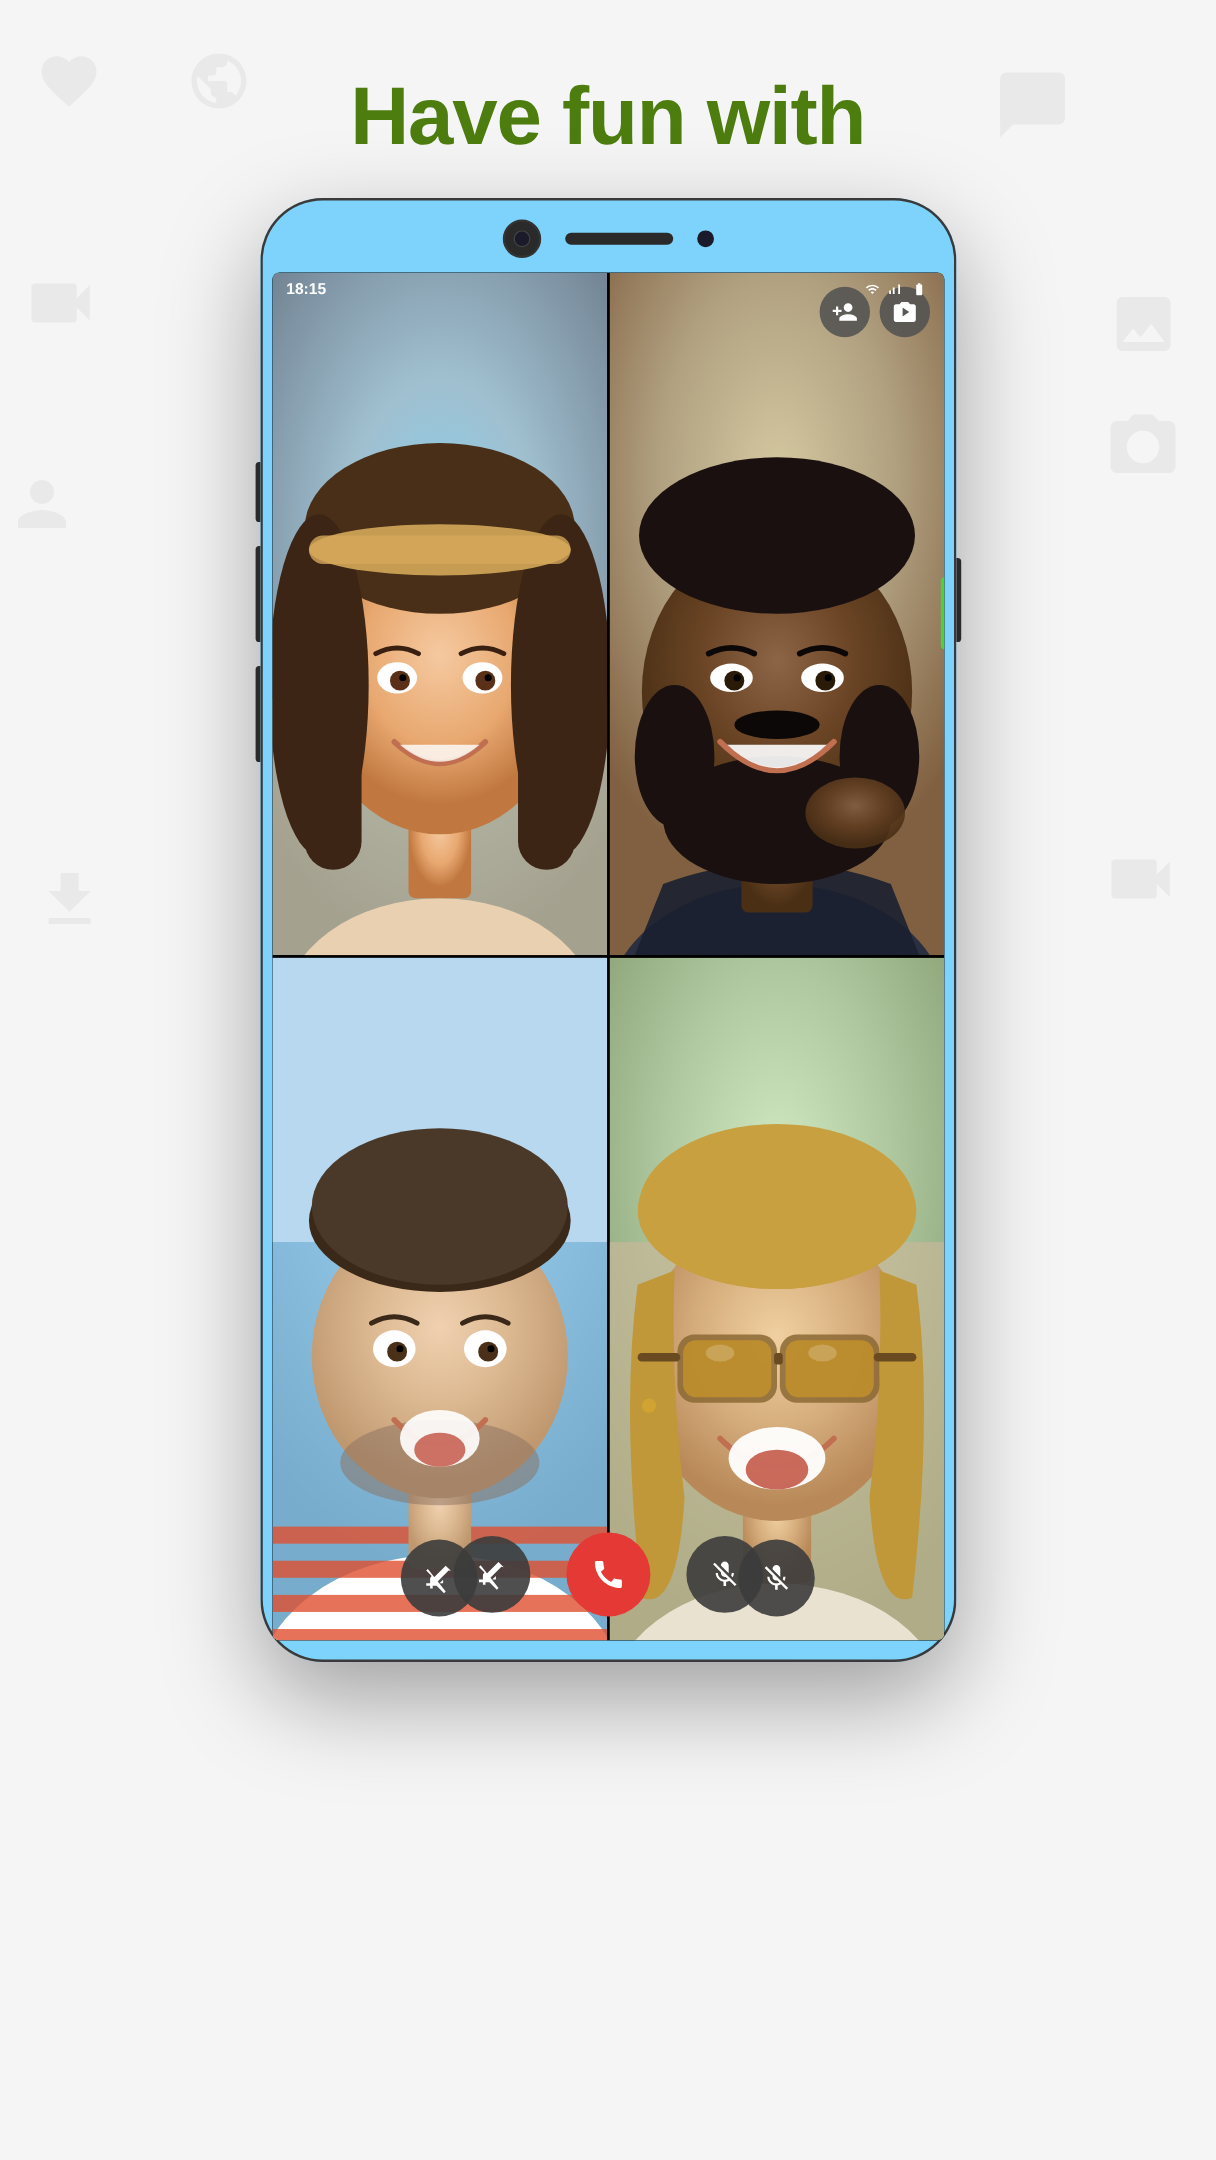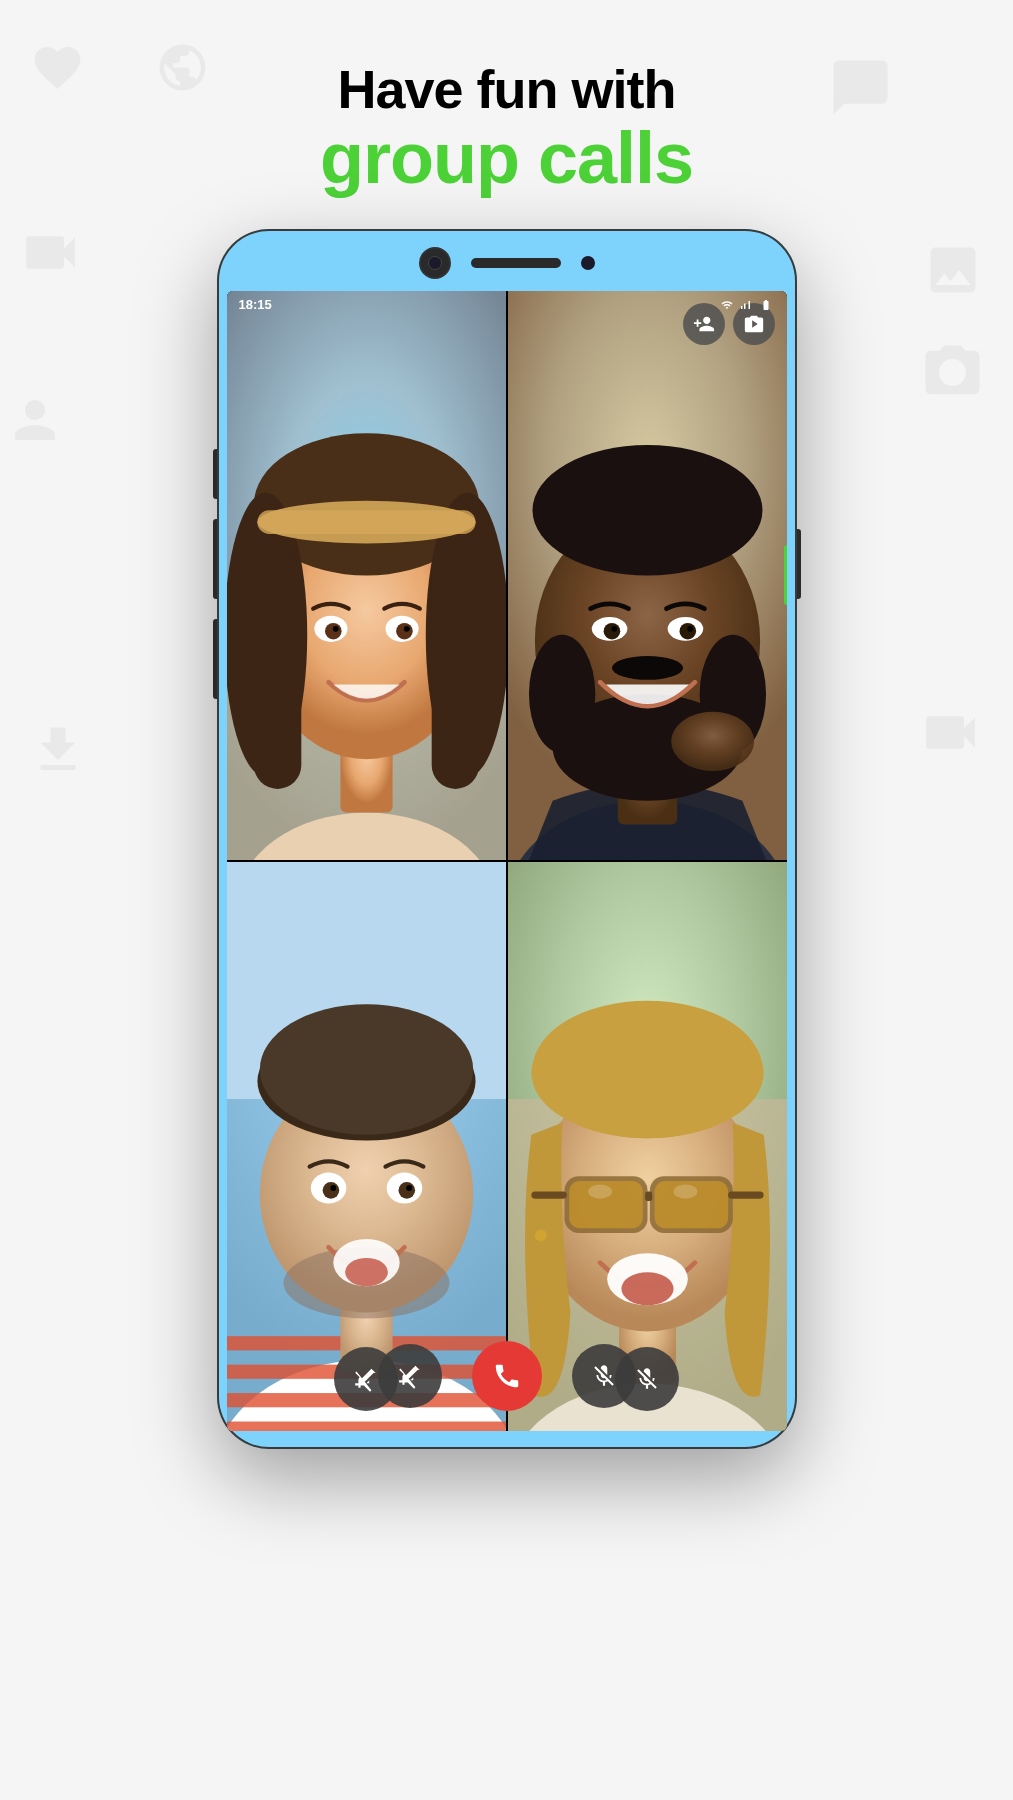--- a/index.html
+++ b/index.html
@@ -28,23 +28,23 @@
     
     .header-section {
       position: relative;
       z-index: 1;
       text-align: center;
       padding-top: 60px;
       margin-bottom: 20px;
     }
 
     .header-have-fun {
-      font-size: 54px;
+      font-size: 68px;
       font-weight: 900;
-      color: #000000;
+      color: #4d7c0f;
       line-height: 1.1;
       letter-spacing: -1px;
     }
 
     .header-group-calls {
       font-size: 72px;
       font-weight: 900;
       color: #4cd137;
       line-height: 1.1;
       letter-spacing: -1px;
@@ -328,21 +328,20 @@
     <path d="M9 2L7.17 4H4c-1.1 0-2 .9-2 2v12c0 1.1.9 2 2 2h16c1.1 0 2-.9 2-2V6c0-1.1-.9-2-2-2h-3.17L15 2H9zm3 15c-2.76 0-5-2.24-5-5s2.24-5 5-5 5 2.24 5 5-2.24 5-5 5z"></path>
   </svg>
 
   <svg style="position:absolute;top:700px;right:30px;opacity:0.1;width:65px;height:65px;" viewBox="0 0 24 24" fill="#888">
     <path d="M17 10.5V7c0-.55-.45-1-1-1H4c-.55 0-1 .45-1 1v10c0 .55.45 1 1 1h12c.55 0 1-.45 1-1v-3.5l4 4v-11l-4 4z"></path>
   </svg>
 </div>
 
 <div class="header-section">
   <div class="header-have-fun">Have fun with</div>
-  <div class="header-group-calls">group calls</div>
 </div>
 
 <div class="phone-wrapper">
   <div class="phone-outer">
 
     <div class="phone-btn-right"></div>
     <div class="phone-btn-left-1"></div>
     <div class="phone-btn-left-2"></div>
     <div class="phone-btn-left-3"></div>
 

